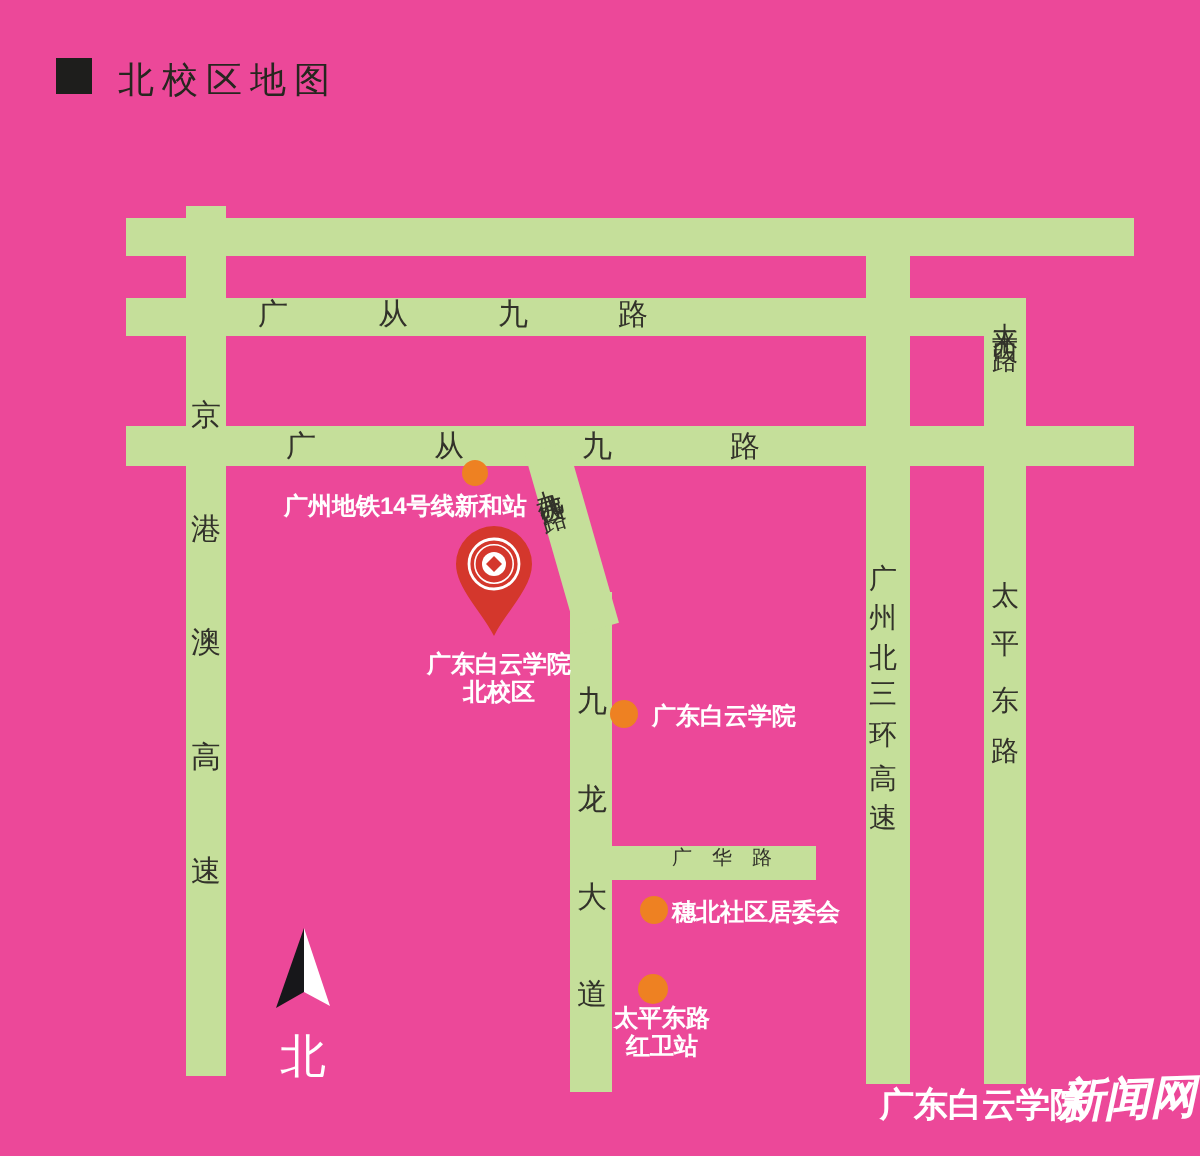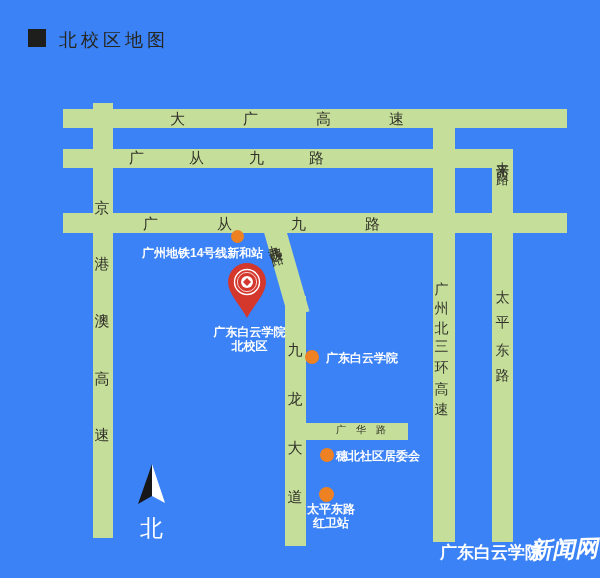--- a/index.html
+++ b/index.html
@@ -1,19 +1,19 @@
 <!DOCTYPE html>
 <html><head>
 <meta charset="utf-8">
 <style>
   html,body{margin:0;padding:0;}
   #canvas{
     position:relative;
     width:600px;height:578px;
-    background:#3b82f6;
+    background:#ec4899;
     overflow:hidden;
     font-family:"Liberation Sans","DejaVu Sans",sans-serif;
   }
   .abs{position:absolute;}
   
   .title-sq{left:28px;top:29px;width:18px;height:18px;background:#1E1E1C;}
   .title-tx{left:59px;top:28px;font-size:18px;letter-spacing:4px;color:#26261F;font-weight:500;}
   
   .road{background:#C5DF9A;}
   .r-h1{left:63px;top:109px;width:504px;height:19px;}
@@ -67,21 +67,20 @@
   <div class="abs road r-h1"></div>
   <div class="abs road r-h2"></div>
   <div class="abs road r-h3"></div>
   <div class="abs road r-h4"></div>
   <div class="abs road r-v1"></div>
   <div class="abs road r-v2"></div>
   <div class="abs road r-v3"></div>
   <div class="abs road r-v4"></div>
   <div class="abs road r-diag"></div>
 
-  <div class="abs rt rt-h t-daguang">大广高速</div>
   <div class="abs rt rt-h t-huadu">广从九路</div>
   <div class="abs rt rt-h t-guangcong">广从九路</div>
   <div class="abs rt rt-h t-guanghua">广华路</div>
   <div class="abs rt rt-v t-jinggangao">京港澳高速</div>
   <div class="abs rt rt-v t-beisanhuan">广州北三环高速</div>
   <div class="abs rt rt-v t-taipingxi">太平西路</div>
   <div class="abs rt rt-v t-taipingdong">太平东路</div>
   <div class="abs rt rt-v t-jiulong">九龙大道</div>
   <div class="abs rt rt-v t-jiufoxi">九佛西路</div>
 

